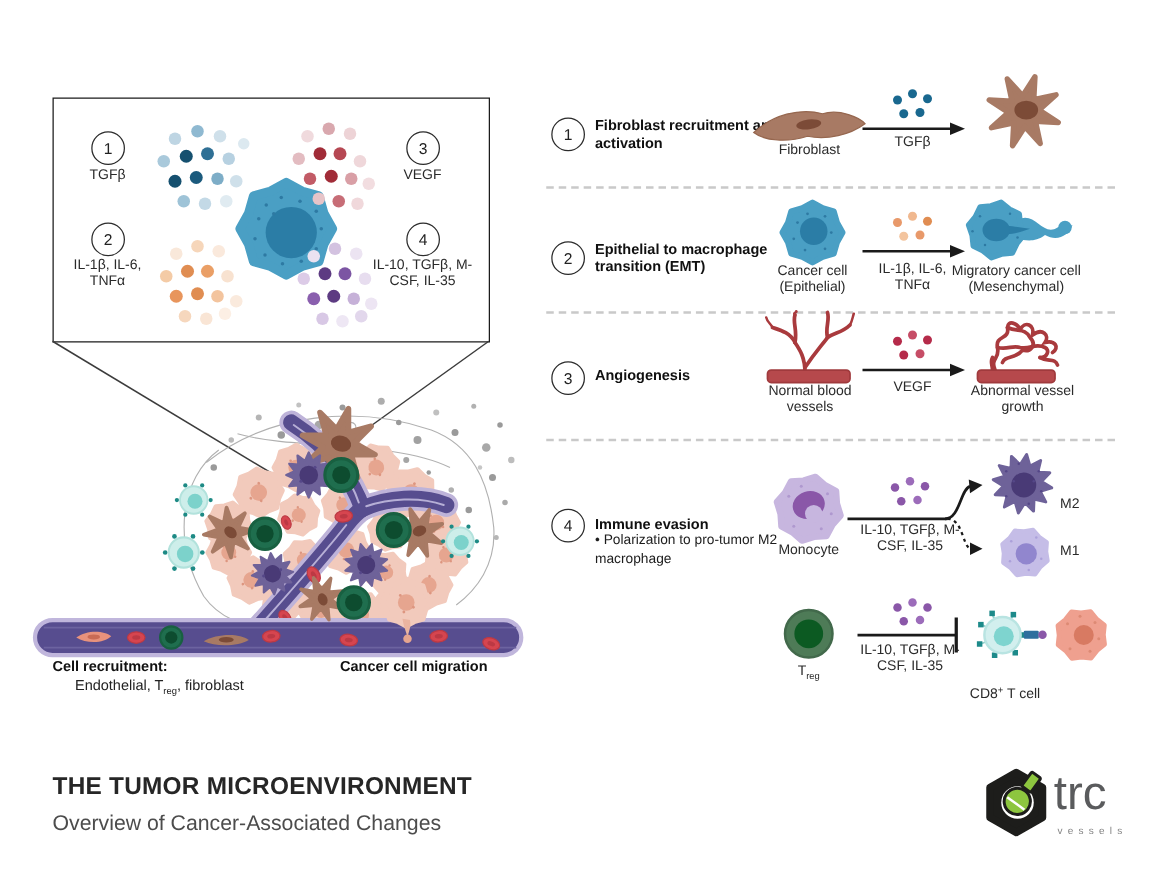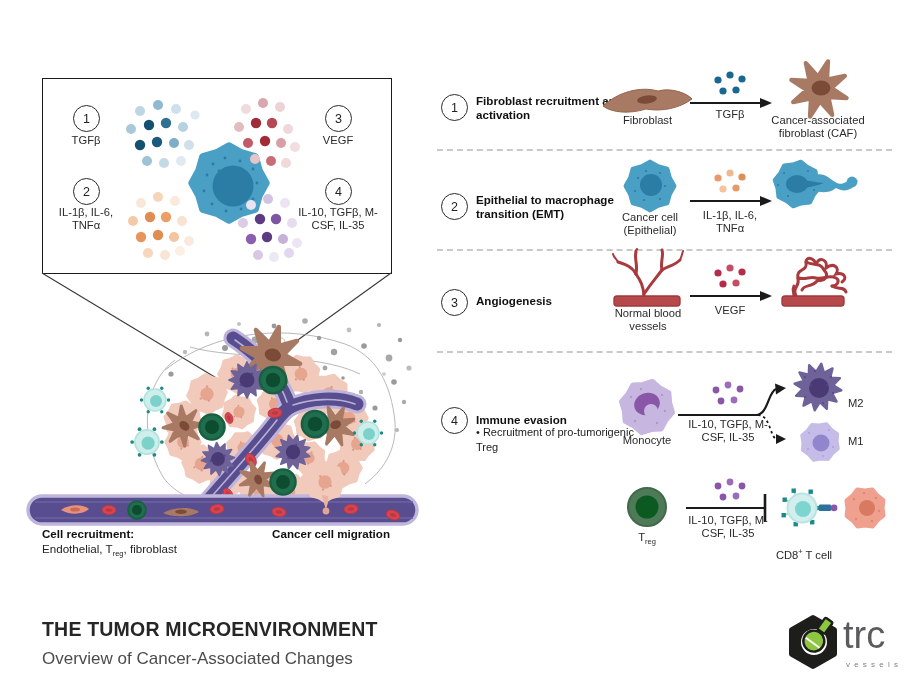--- a/index.html
+++ b/index.html
@@ -14,21 +14,21 @@
        display:flex;align-items:center;justify-content:center;font-size:12.5px;color:#222;}
   .divider{border-top:2px dashed #c9c9c9;height:0;}
   .inset-box{border:1.6px solid #1b1b1b;background:#fff;}
   sub{font-size:7.5px;}
   sup{font-size:7.5px;}
   .footer-title{font-size:19.5px;font-weight:bold;color:#262626;letter-spacing:.2px;}
   .footer-sub{font-size:17px;color:#4c4c4c;}
   .brand{font-size:38px;color:#5a5b5d;line-height:1;}
   .brand-sub{font-size:8px;letter-spacing:4.2px;color:#828282;}
   .bold-lbl{font-weight:bold;font-size:11.6px;color:#111;}
-  .plain-lbl{font-size:11.6px;color:#222;}
+  .plain-lbl{font-size:11.6px;color:#222;margin-left:18px;}
 </style>
 </head>
 <body>
 
 <div class="page">
 
   <svg width="0" height="0" style="position:absolute" aria-hidden="true">
     <defs>
       <polygon id="blob16" fill="currentColor" stroke="currentColor" stroke-width="4" stroke-linejoin="round" points="20,0 16.26,6.73 14.14,14.14 6.73,16.26 0,20 -6.73,16.26 -14.14,14.14 -16.26,6.73 -20,0 -16.26,-6.73 -14.14,-14.14 -6.73,-16.26 0,-20 6.73,-16.26 14.14,-14.14 16.26,-6.73"></polygon>
       <polygon id="spiky" fill="currentColor" stroke="currentColor" stroke-width="2" stroke-linejoin="round" points="20,0 12.56,3.37 17.32,10 9.19,9.19 10,17.32 3.37,12.56 0,20 -3.37,12.56 -10,17.32 -9.19,9.19 -17.32,10 -12.56,3.37 -20,0 -12.56,-3.37 -17.32,-10 -9.19,-9.19 -10,-17.32 -3.37,-12.56 0,-20 3.37,-12.56 10,-17.32 9.19,-9.19 17.32,-10 12.56,-3.37"></polygon>
@@ -330,21 +330,20 @@
     <line x1="2" y1="33" x2="72" y2="33" stroke="#1a1a1a" stroke-width="2"></line>
     <polygon points="72,28 84,33 72,38" fill="#1a1a1a"></polygon>
   </svg>
   <div class="abs siglbl" style="left:691px;top:108px;width:78px;">TGFβ</div>
   <svg class="abs" style="left:778px;top:58px;" width="80" height="64">
     <g color="#a87a64">
         <use href="#star8" transform="translate(41,31) scale(1.45) rotate(18)"></use>
       </g>
     <ellipse cx="43" cy="30" rx="9.5" ry="7.5" fill="#7c4b37"></ellipse>
   </svg>
-  <div class="abs lbl" style="left:762px;top:114px;width:112px;">Cancer-associated fibroblast (CAF)</div>
 
   <div class="abs num" style="left:441px;top:193px;">2</div>
   <div class="abs row-title" style="left:476px;top:193px;width:170px;">Epithelial to macrophage transition (EMT)</div>
   <svg class="abs" style="left:622px;top:158px;" width="56" height="56">
     <g color="#4a9fc4">
         <use href="#blob16" transform="translate(28,28) scale(1.2)"></use>
       </g>
     <circle cx="29" cy="27" r="11" fill="#2b7da6"></circle>
     <g fill="#2e7aa3">
         <circle cx="16" cy="20" r="1.1"></circle>
@@ -378,20 +377,21 @@
     <path d="M30,26 C40,20 48,24 60,25 C48,29 40,32 30,26 Z" fill="#2b7da6"></path>
     <ellipse cx="33" cy="26" rx="11" ry="9" fill="#2b7da6"></ellipse>
     <g fill="#2e7aa3">
         <circle cx="20" cy="15" r="1"></circle>
         <circle cx="44" cy="13" r="1"></circle>
         <circle cx="50" cy="32" r="1"></circle>
         <circle cx="24" cy="38" r="1"></circle>
         <circle cx="14" cy="27" r="1"></circle>
       </g>
   </svg>
+  <div class="abs lbl" style="left:750px;top:211px;width:126px;">Migratory cancer cell (Mesenchymal)</div>
 
   <div class="abs num" style="left:441px;top:289px;">3</div>
   <div class="abs row-title" style="left:476px;top:294px;width:160px;">Angiogenesis</div>
   <svg class="abs" style="left:612px;top:248px;" width="72" height="62">
     <g fill="none" stroke="#a93a3d" stroke-width="3" stroke-linecap="round">
       <path d="M32,50 C32,38 28,32 24,26"></path>
         <path d="M24,26 C20,18 12,16 6,14"></path>
         <path d="M24,26 C26,16 22,10 24,4"></path>
       <path d="M32,46 C40,34 44,30 50,22"></path>
         <path d="M50,22 C48,14 52,8 50,2"></path>
@@ -421,25 +421,26 @@
     <g fill="none" stroke="#a93a3d" stroke-width="3" stroke-linecap="round">
       <path d="M14,44 C14,40 12,38 14,34"></path>
       <path d="M16,44 C12,34 20,36 18,26 C16,16 28,20 26,10 C26,4 34,6 36,12"></path>
       <path d="M36,12 C40,4 48,8 46,16 C54,10 60,16 56,22 C64,20 68,26 62,30"></path>
       <path d="M18,26 C26,28 30,24 36,26 C44,28 48,22 56,26 C60,28 58,34 52,34"></path>
       <path d="M26,10 C34,14 40,10 44,18 C50,24 44,30 38,28 C32,36 24,32 22,38"></path>
       <path d="M52,34 C58,38 64,34 66,40"></path>
     </g>
     <rect x="2" y="44" width="62" height="10" rx="3" fill="#b6494c" stroke="#a03a3d" stroke-width="1.4"></rect>
   </svg>
+  <div class="abs lbl" style="left:770px;top:307px;width:96px;">Abnormal vessel growth</div>
 
   <div class="abs num" style="left:441px;top:407px;">4</div>
   <div class="abs row-title" style="left:476px;top:413px;width:160px;">Immune evasion</div>
   <div class="abs bullets" style="left:476px;top:425px;width:160px;">
-    <div>• Recruitment of pro-tumorigenic Treg</div>
+    <div>• Polarization to pro-tumor M2 macrophage</div>
   </div>
   <svg class="abs" style="left:617px;top:377px;" width="60" height="60">
     <g color="#c7b6df">
         <use href="#blob16" transform="translate(30,30) scale(1.3) rotate(12)"></use>
       </g>
     <ellipse cx="30" cy="27" rx="13" ry="11" fill="#8a57a8" transform="rotate(-18 30 27)"></ellipse>
     <circle cx="34" cy="34" r="7" fill="#c7b6df"></circle>
     <g fill="#af98cf">
         <circle cx="14" cy="20" r="1.2"></circle>
         <circle cx="24" cy="12" r="1.2"></circle>

